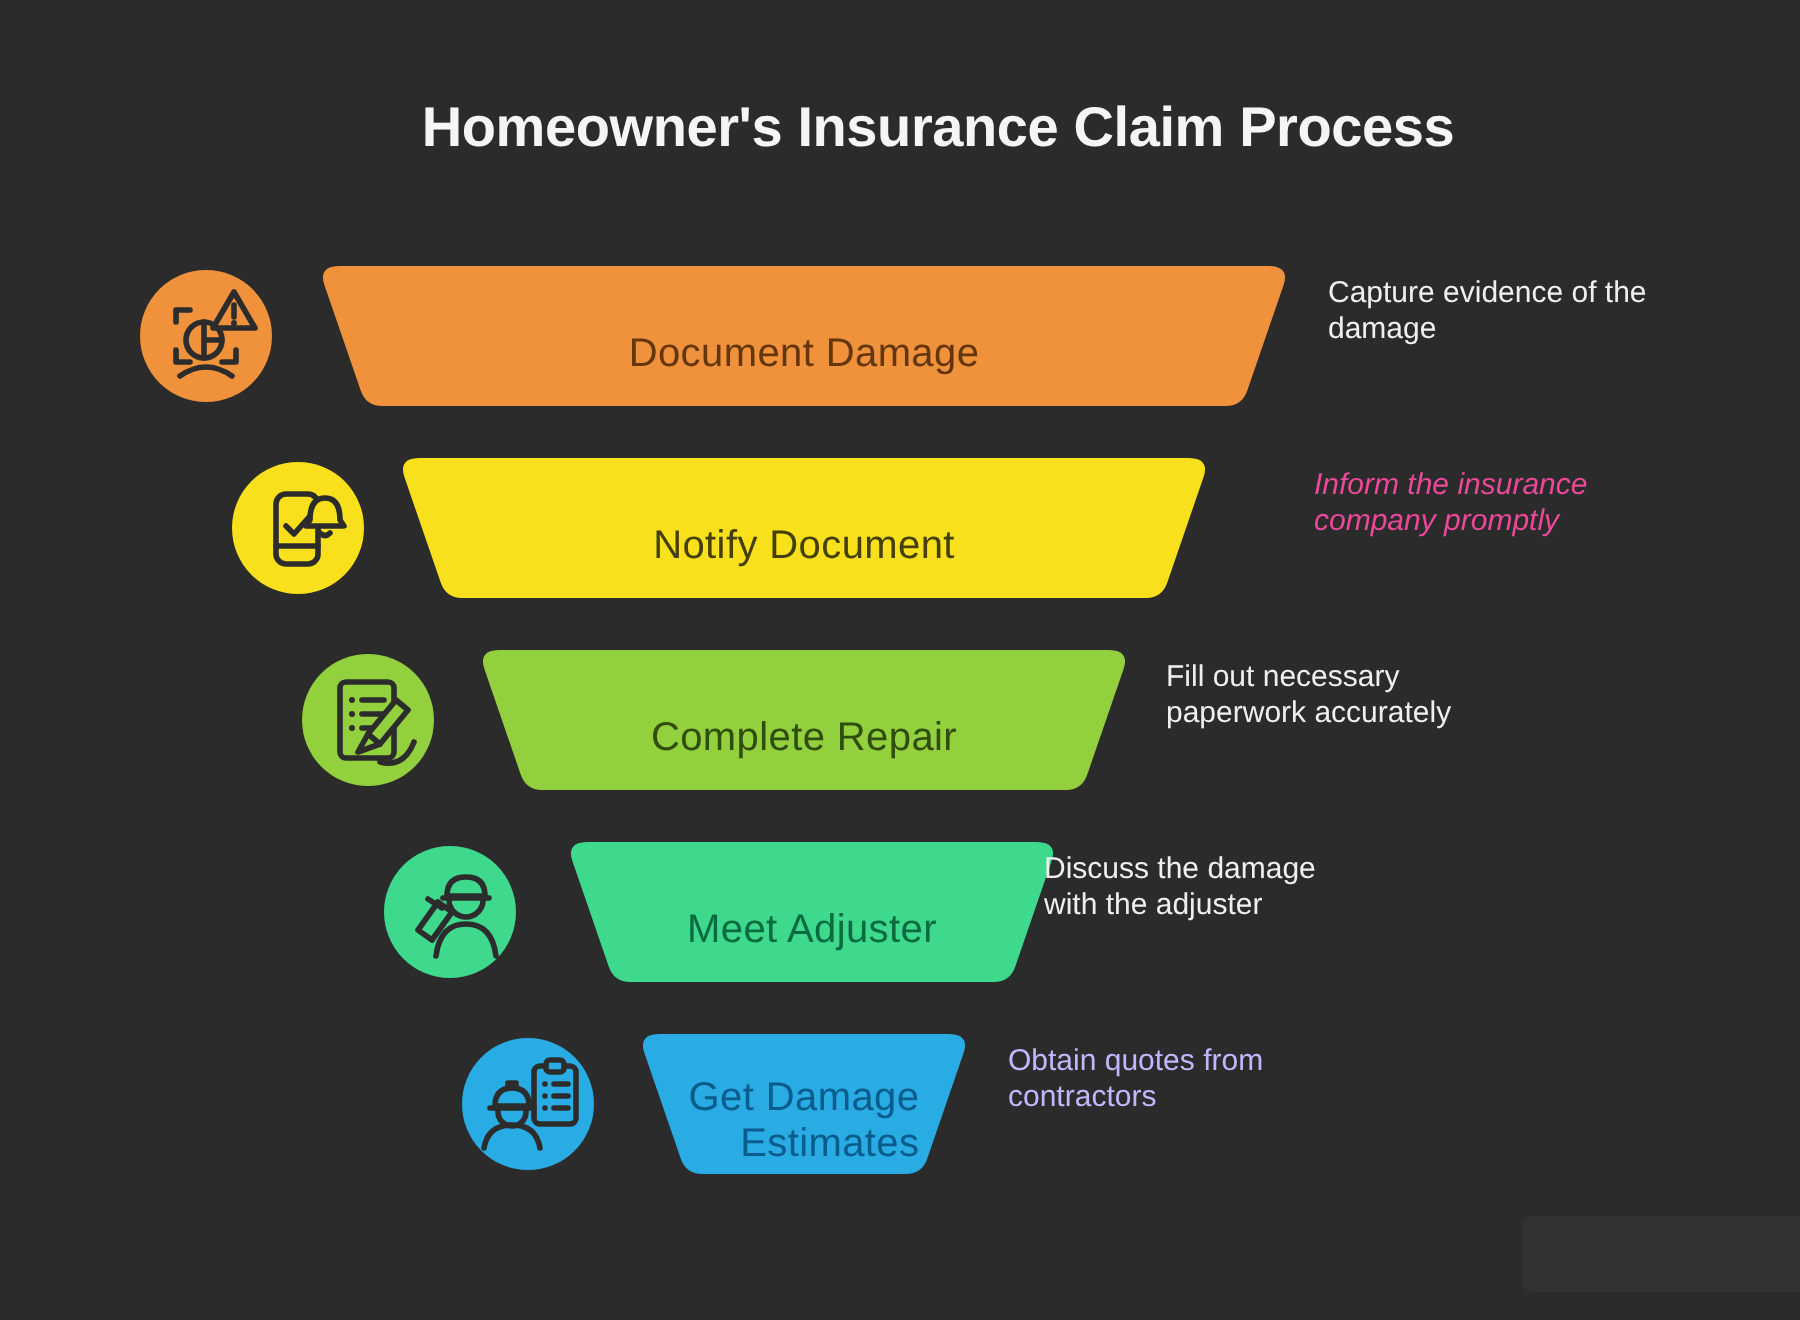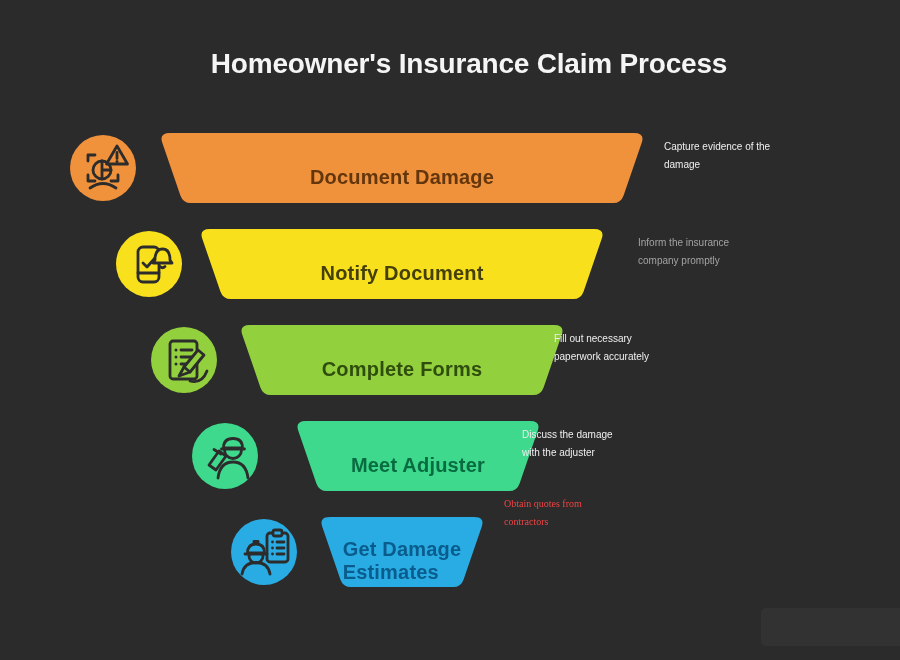--- a/index.html
+++ b/index.html
@@ -18,27 +18,27 @@
   .icon-badge svg{display:block;width:68px;height:68px;}
   .badge{fill:var(--step-color);}
   .ink{fill:none;stroke:#2c2c2c;stroke-width:2.8;stroke-linecap:round;stroke-linejoin:round;}
   .ink-fill{fill:#2c2c2c;stroke:none;}
   .fillc{fill:var(--step-color);}
   .bar{position:absolute;height:70px;}
   .bar svg{position:absolute;left:0;top:0;}
   .bar-shape path{fill:var(--step-color);}
   .bar-label{
     position:relative;display:flex;align-items:center;justify-content:center;
-    width:100%;height:88px;font-weight:bold;font-size:20px;line-height:1.15;
+    width:100%;height:88px;font-weight:normal;font-size:20px;line-height:1.15;
     letter-spacing:0.2px;color:var(--label-color);
-    white-space:pre-line;text-align:left;
+    white-space:pre-line;text-align:right;
   }
   .caption{
     position:absolute;width:195px;
-    font-size:10px;line-height:18px;font-weight:500;
+    font-size:15px;line-height:18px;font-weight:500;
     color:#efefef;white-space:pre-line;
   }
   .watermark{
     position:absolute;left:742px;top:608px;width:144px;height:38px;
     border-radius:5px;background:#323232;
   }
 </style>
 </head>
 <body style="background: rgb(43, 43, 43);">
 
@@ -81,21 +81,21 @@
         <path class="ink fillc" d="M40 30 Q40 19 47.5 19 Q55 19 55 30 L57 33 H38 Z"></path>
         <path class="ink" d="M45 36.5 q2.5 2.5 5 0"></path>
       </svg>
     </div>
     <div class="bar" style="left: 180px; top: 229px; width: 406px;">
       <svg class="bar-shape" viewBox="0 0 406 70" width="406" height="70">
           <path d="M 11 0 L 395 0 Q 406 0 402.8 9.5 L 384.6 62.4 Q 382 70 374 70 L 32 70 Q 24 70 21.4 62.4 L 3.2 9.5 Q 0 0 11 0 Z"></path>
         </svg>
       <span class="bar-label">Notify Document</span>
     </div>
-    <div class="caption" style="left: 619px; top: 234px; color: #a3a3a3;">Inform the insurance
+    <div class="caption" style="left: 638px; top: 234px; color: #ec4899; font-style: italic;">Inform the insurance
 company promptly</div>
   </div>
 
   <div class="step-row" style="--step-color: #93d03e; --label-color: #2f4e0d;">
     <div class="icon-badge" style="left: 131px; top: 326px;">
       <svg viewBox="0 0 68 68">
         <circle class="badge" cx="34" cy="34" r="33"></circle>
         <rect class="ink" x="20" y="15" width="27" height="38" rx="3"></rect>
         <circle class="ink-fill" cx="26" cy="24" r="1.5"></circle>
         <circle class="ink-fill" cx="26" cy="31" r="1.5"></circle>
@@ -103,39 +103,39 @@
         <path class="ink" d="M31 24 h11 M31 31 h11 M31 38 h7"></path>
         <path class="ink fillc" d="M34 41 L48 24 L54 29 L40 46 Z"></path>
         <path class="ink" d="M34 41 L29 50 L40 46"></path>
         <path class="ink" d="M40 55 Q52 58 57 45"></path>
       </svg>
     </div>
     <div class="bar" style="left: 220px; top: 325px; width: 326px;">
       <svg class="bar-shape" viewBox="0 0 326 70" width="326" height="70">
           <path d="M 11 0 L 315 0 Q 326 0 322.8 9.5 L 304.6 62.4 Q 302 70 294 70 L 32 70 Q 24 70 21.4 62.4 L 3.2 9.5 Q 0 0 11 0 Z"></path>
         </svg>
-      <span class="bar-label">Complete Forms</span>
+      <span class="bar-label">Complete Repair</span>
     </div>
-    <div class="caption" style="left: 535px; top: 330px; color: rgb(239, 239, 239);">Fill out necessary
+    <div class="caption" style="left: 564px; top: 330px; color: rgb(239, 239, 239);">Fill out necessary
 paperwork accurately</div>
   </div>
 
   <div class="step-row" style="--step-color: #3ed98c; --label-color: #096b40;">
     <div class="icon-badge" style="left: 172px; top: 422px;">
       <svg viewBox="0 0 68 68">
         <circle class="badge" cx="34" cy="34" r="33"></circle>
         <circle class="ink" cx="42" cy="28" r="8.5"></circle>
         <path class="ink fillc" d="M32.5 26 Q32.5 16.5 42 16.5 Q51.5 16.5 51.5 26 Z"></path>
         <path class="ink" d="M30.5 27 H53.5"></path>
         <path class="ink" d="M27 56 Q29 40 42 40 Q55 40 57 56"></path>
         <path class="ink fillc" d="M18 43 L28 29 L35 34 L25 48 Z"></path>
         <path class="ink" d="M23 27.5 L30 32"></path>
       </svg>
     </div>
-    <div class="bar" style="left: 276px; top: 421px; width: 246px;">
+    <div class="bar" style="left: 264px; top: 421px; width: 246px;">
       <svg class="bar-shape" viewBox="0 0 246 70" width="246" height="70">
           <path d="M 11 0 L 235 0 Q 246 0 242.8 9.5 L 224.6 62.4 Q 222 70 214 70 L 32 70 Q 24 70 21.4 62.4 L 3.2 9.5 Q 0 0 11 0 Z"></path>
         </svg>
       <span class="bar-label">Meet Adjuster</span>
     </div>
     <div class="caption" style="left: 503px; top: 426px; color: rgb(239, 239, 239);">Discuss the damage
 with the adjuster</div>
   </div>
 
   <div class="step-row" style="--step-color: #29ace3; --label-color: #0a5c8c;">
@@ -155,19 +155,19 @@
         <path class="ink" d="M12 56 Q14 44.5 26 44.5 Q38 44.5 40 56"></path>
       </svg>
     </div>
     <div class="bar" style="left: 300px; top: 517px; width: 166px;">
       <svg class="bar-shape" viewBox="0 0 166 70" width="166" height="70">
           <path d="M 11 0 L 155 0 Q 166 0 162.8 9.5 L 144.6 62.4 Q 142 70 134 70 L 32 70 Q 24 70 21.4 62.4 L 3.2 9.5 Q 0 0 11 0 Z"></path>
         </svg>
       <span class="bar-label">Get Damage
 Estimates</span>
     </div>
-    <div class="caption" style="left: 485px; top: 495px; color: #ef4444; font-family: Liberation Serif, serif;">Obtain quotes from
+    <div class="caption" style="left: 485px; top: 522px; color: #c4b5fd;">Obtain quotes from
 contractors</div>
   </div>
 
   <div class="watermark" style="background: rgb(50, 50, 50);"></div>
 
 </div>
 
 </body></html>

